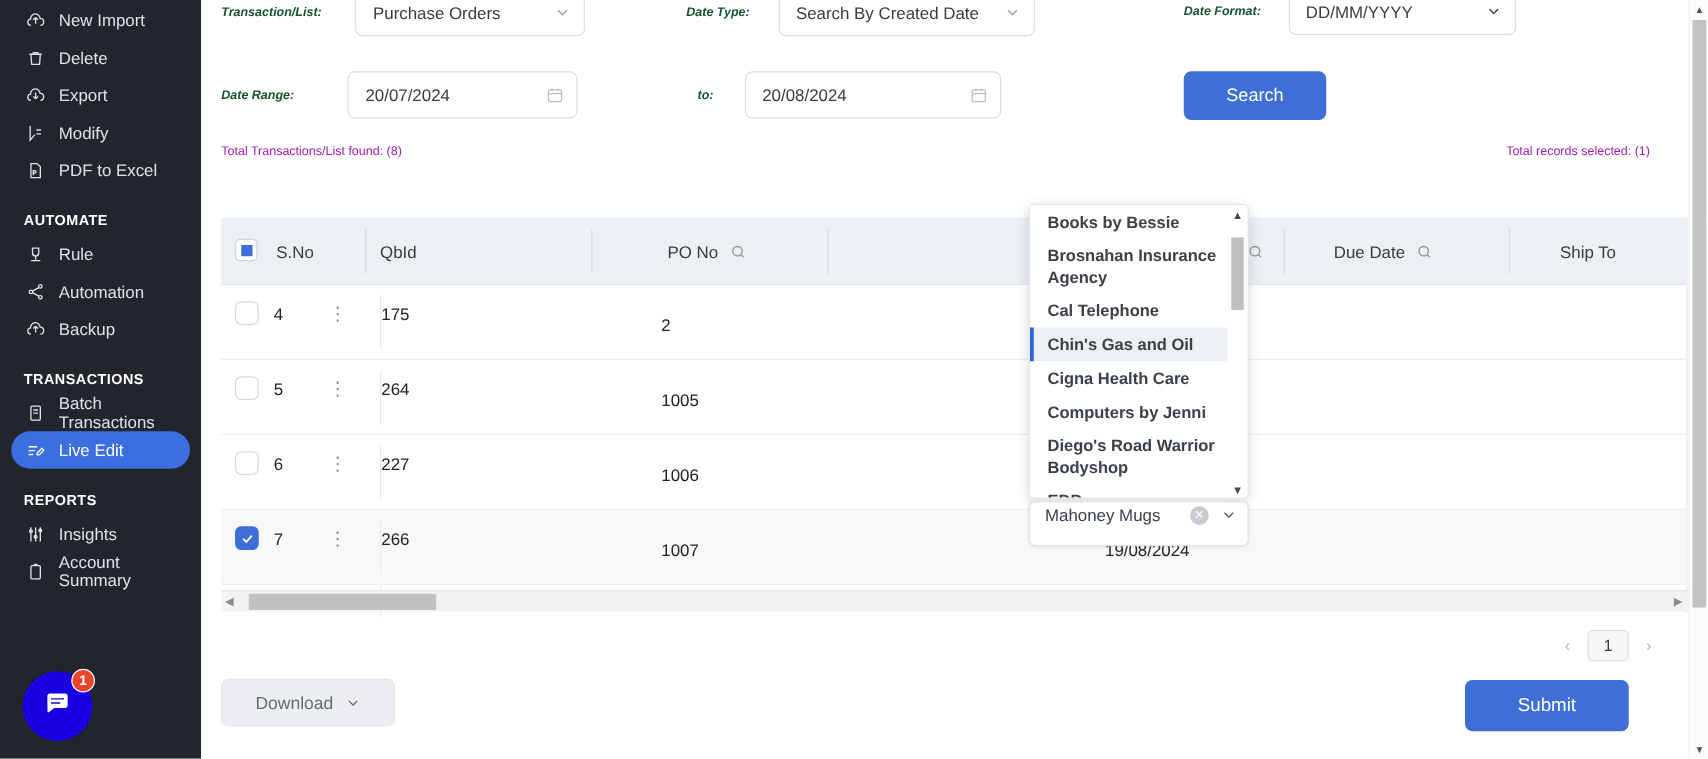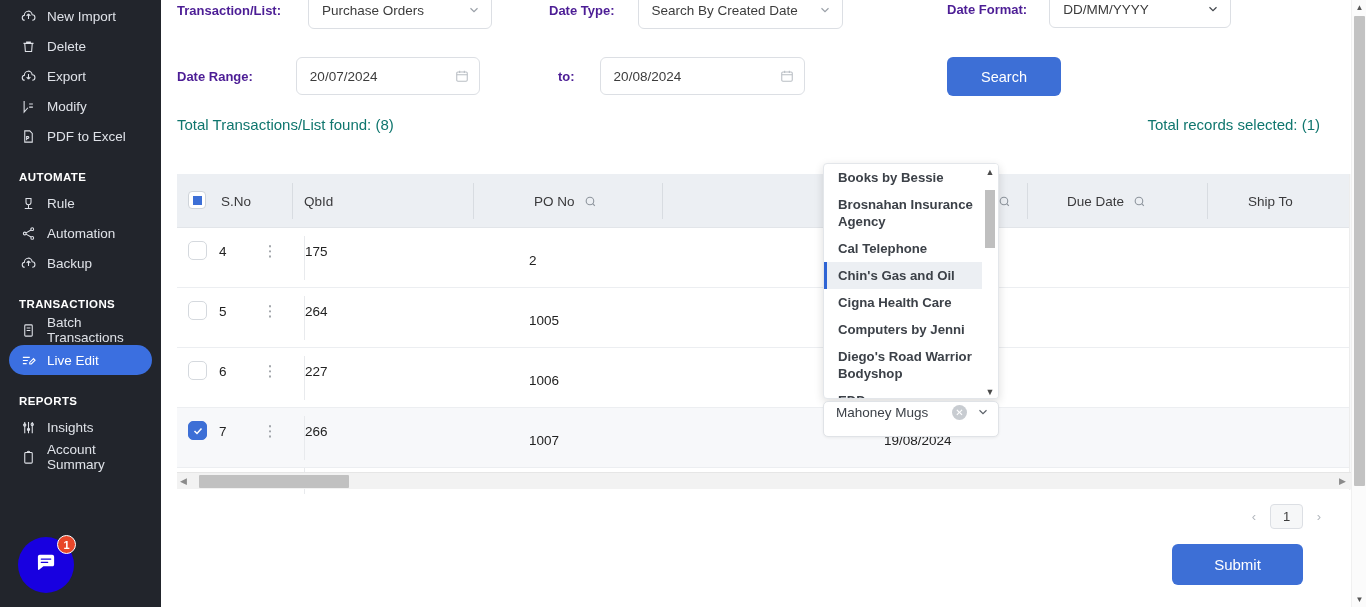--- a/index.html
+++ b/index.html
@@ -67,22 +67,23 @@
   
   #main {
     position: absolute; left: 161px; top: 0;
     width: 1205px; height: 607px;
     background: #ffffff;
   }
 
   
   .form-row { position: absolute; display: flex; align-items: center; }
   .lbl {
-    font-size: 13px; font-weight: bold; color: #4c1d95;
+    font-size: 10px; font-weight: bold; color: #14532d;
     white-space: nowrap;
+    font-style: italic;
   }
   .field {
     height: 38px;
     border: 1px solid #dcdfe4;
     border-radius: 6px;
     background: #fff;
     display: flex; align-items: center;
     padding: 0 10px 0 13px;
     font-size: 13.5px; color: #3c3c3c;
     cursor: pointer;
@@ -93,21 +94,21 @@
 
   #btn-search {
     position: absolute; left: 786px; top: 57px;
     width: 114px; height: 39px;
     background: #3d6fd6; color: #fff;
     border: none; border-radius: 6px;
     font-size: 14.5px; font-family: inherit;
     cursor: pointer;
   }
 
-  .meta { position: absolute; font-size: 15px; color: #0f766e; }
+  .meta { position: absolute; font-size: 10px; color: #a21caf; }
 
   
   #table-wrap {
     position: absolute; left: 16px; top: 174px;
     width: 1174px; height: 316px;
     background: #fff;
     border: 1px solid #eceef1;
     border-top: none; border-left: none; border-right: none;
   }
   #thead {
@@ -655,20 +656,26 @@
   </div>
 
   <div id="dd-control">
     <span class="sv">Mahoney Mugs</span>
     <span class="clear-x">✕</span>
     <svg class="chev" style="color:#5b6169" viewBox="0 0 24 24" fill="none" stroke="currentColor" stroke-width="2">
         <path d="M6 9l6 6 6-6"></path>
       </svg>
   </div>
 
+  <button id="btn-download">
+    <span>Download</span>
+    <svg class="chev2" viewBox="0 0 24 24" fill="none" stroke="currentColor" stroke-width="2">
+        <path d="M6 9l6 6 6-6"></path>
+      </svg>
+  </button>
 
   <div id="pager">
     <div class="pg-arrow">‹</div>
     <div id="pg-num">1</div>
     <div class="pg-arrow">›</div>
   </div>
 
   <button id="btn-submit">Submit</button>
 </div>
 

